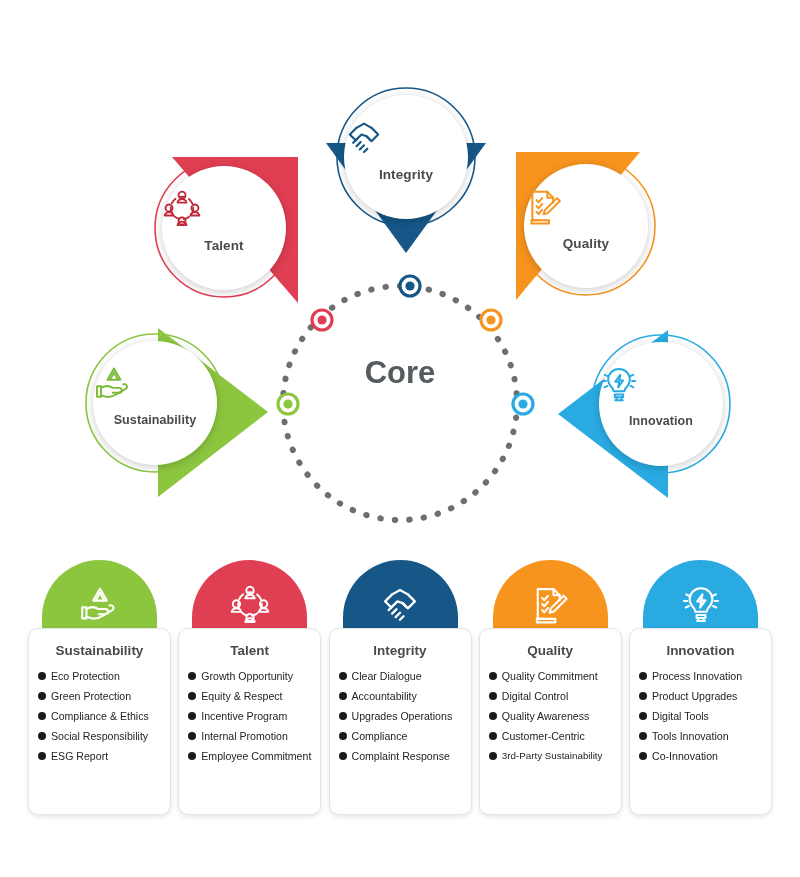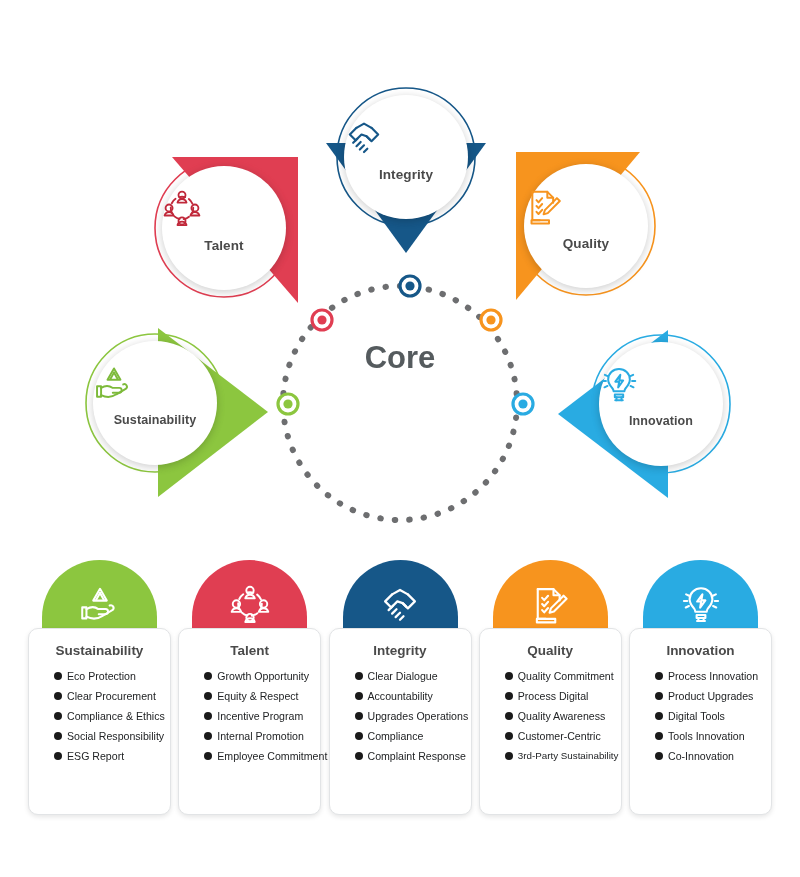--- a/index.html
+++ b/index.html
@@ -28,21 +28,21 @@
   .node .icon svg{display:block;}
   .node .label{
     position:absolute;left:0;right:0;top:72px;
     text-align:center;
     font-size:13.5px;font-weight:bold;color:#4a4a4a;
     letter-spacing:.1px;white-space:nowrap;
   }
   .node.wide .label{font-size:12.5px;}
 
   .center-text{
-    position:absolute;left:300px;top:339px;width:200px;
+    position:absolute;left:300px;top:354px;width:200px;
     text-align:center;
     font-size:31px;line-height:37px;font-weight:bold;color:#555b5e;
   }
 
   
   .cards{
     position:absolute;left:28px;top:560px;width:744px;height:255px;
     display:flex;justify-content:space-between;
   }
   .card{position:relative;width:143px;height:255px;}
@@ -62,21 +62,21 @@
   }
   .card .ctitle{
     margin-top:14px;text-align:center;
     font-size:13.5px;font-weight:bold;color:#4a4a4a;
     white-space:nowrap;
   }
   .card ul{list-style:none;margin:12px 0 0 0;padding:0 0 0 9px;}
   .card li{
     display:flex;align-items:center;
     font-size:10.6px;color:#222426;
-    margin-bottom:8px;white-space:nowrap;margin-left:16px;
+    margin-bottom:8px;white-space:nowrap;
   }
   .card li .bul{
     width:8px;height:8px;border-radius:50%;
     background:#1a1a1a;flex:0 0 8px;margin-right:5px;
   }
 </style>
 </head>
 <body>
 
 <div id="infographic">
@@ -231,21 +231,21 @@
       </div>
       <div class="body">
         <div class="ctitle">Sustainability</div>
         <ul>
           <li>
               <span class="bul"></span>
               <span>Eco Protection</span>
             </li>
           <li>
               <span class="bul"></span>
-              <span>Clear Procurement</span>
+              <span>Green Protection</span>
             </li>
           <li>
               <span class="bul"></span>
               <span>Compliance &amp; Ethics</span>
             </li>
           <li>
               <span class="bul"></span>
               <span>Social Responsibility</span>
             </li>
           <li>
@@ -358,21 +358,21 @@
       </div>
       <div class="body">
         <div class="ctitle">Quality</div>
         <ul>
           <li>
               <span class="bul"></span>
               <span>Quality Commitment</span>
             </li>
           <li>
               <span class="bul"></span>
-              <span>Process Digital</span>
+              <span>Digital Control</span>
             </li>
           <li>
               <span class="bul"></span>
               <span>Quality Awareness</span>
             </li>
           <li>
               <span class="bul"></span>
               <span>Customer-Centric</span>
             </li>
           <li style="font-size:9.8px;">

